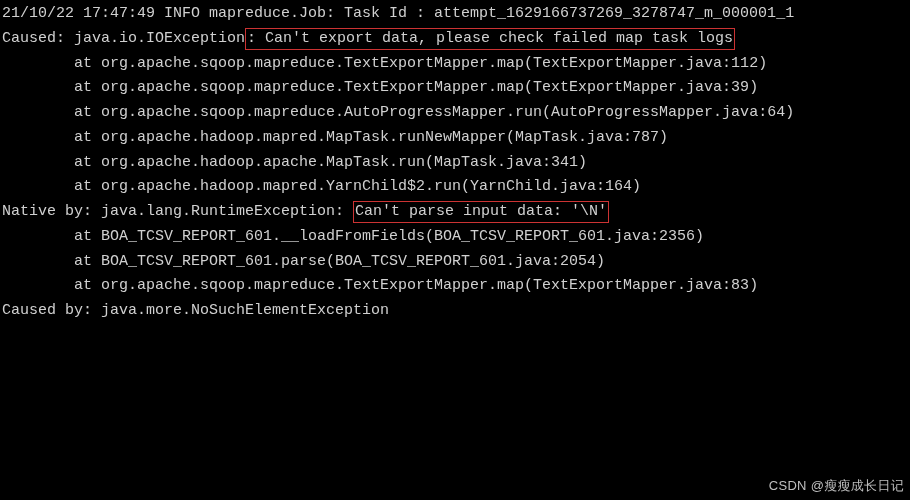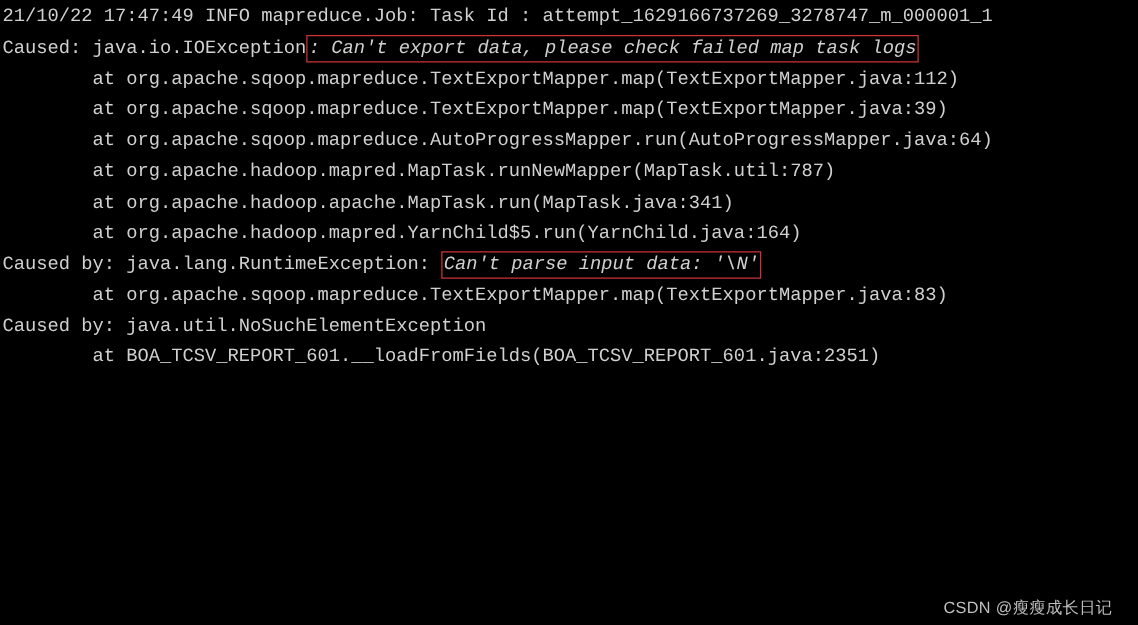--- a/index.html
+++ b/index.html
@@ -18,42 +18,42 @@
     }
     .line {
       white-space: pre;
       overflow: hidden;
     }
     .highlight {
       border: 1.5px solid #cc3333;
       padding: 0 1px;
       display: inline-block;
       line-height: 1.35;
-      font-style: italic;
     }
     .watermark {
       position: absolute;
       bottom: 4px;
-      right: 20px;
+      right: 6px;
       color: #bfbfbf;
       font-family: Arial, sans-serif;
       font-size: 13px;
       letter-spacing: .3px;
     }
   </style>
 </head>
 <body>
 
 <div id="terminal">
     <div class="line"><span>21/10/22 17:47:49 INFO mapreduce.Job: Task Id : attempt_1629166737269_3278747_m_000001_1</span></div>
     <div class="line"><span>Caused: java.io.IOException</span><span class="highlight">: Can't export data, please check failed map task logs</span></div>
     <div class="line">        <span>at org.apache.sqoop.mapreduce.TextExportMapper.map(TextExportMapper.java:112)</span></div>
     <div class="line">        <span>at org.apache.sqoop.mapreduce.TextExportMapper.map(TextExportMapper.java:39)</span></div>
     <div class="line">        <span>at org.apache.sqoop.mapreduce.AutoProgressMapper.run(AutoProgressMapper.java:64)</span></div>
-    <div class="line">        <span>at org.apache.hadoop.mapred.MapTask.runNewMapper(MapTask.util:787)</span></div>
+    <div class="line">        <span>at org.apache.hadoop.mapred.MapTask.runNewMapper(MapTask.java:787)</span></div>
     <div class="line">        <span>at org.apache.hadoop.apache.MapTask.run(MapTask.java:341)</span></div>
-    <div class="line">        <span>at org.apache.hadoop.mapred.YarnChild$5.run(YarnChild.java:164)</span></div>
-    <div class="line"><span>Caused by: java.lang.RuntimeException: </span><span class="highlight">Can't parse input data: '\N'</span></div>
+    <div class="line">        <span>at org.apache.hadoop.mapred.YarnChild$2.run(YarnChild.java:164)</span></div>
+    <div class="line"><span>Native by: java.lang.RuntimeException: </span><span class="highlight">Can't parse input data: '\N'</span></div>
+    <div class="line">        <span>at BOA_TCSV_REPORT_601.__loadFromFields(BOA_TCSV_REPORT_601.java:2356)</span></div>
+    <div class="line">        <span>at BOA_TCSV_REPORT_601.parse(BOA_TCSV_REPORT_601.java:2054)</span></div>
     <div class="line">        <span>at org.apache.sqoop.mapreduce.TextExportMapper.map(TextExportMapper.java:83)</span></div>
-    <div class="line"><span>Caused by: java.util.NoSuchElementException</span></div>
-    <div class="line">        <span>at BOA_TCSV_REPORT_601.__loadFromFields(BOA_TCSV_REPORT_601.java:2351)</span></div>
+    <div class="line"><span>Caused by: java.more.NoSuchElementException</span></div>
   </div>
 <div class="watermark">CSDN @瘦瘦成长日记</div>
 
 </body></html>

